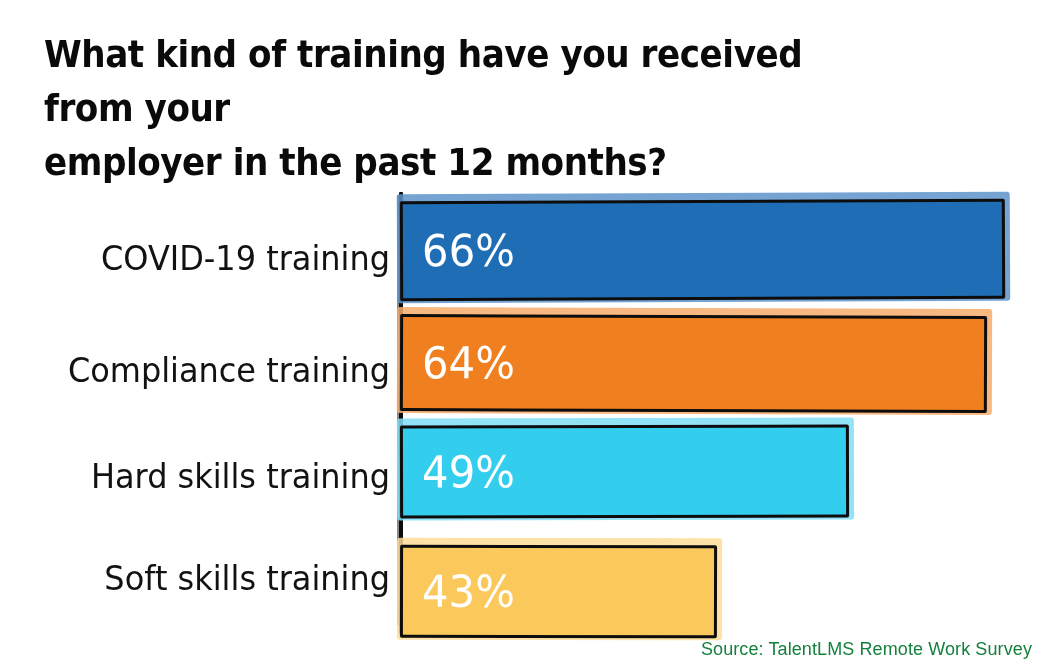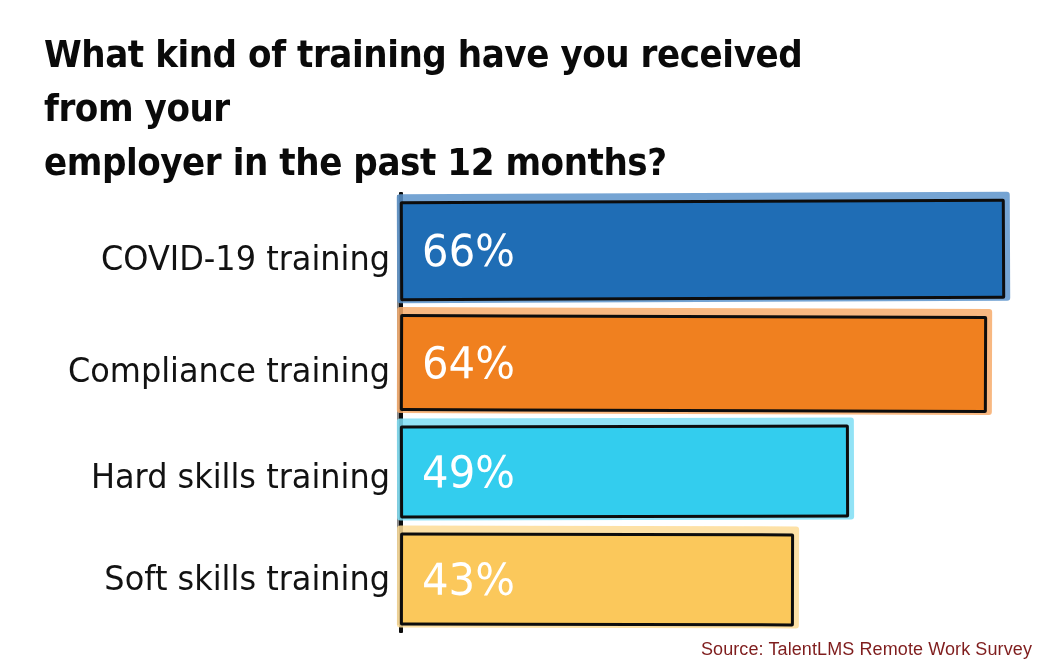--- a/index.html
+++ b/index.html
@@ -162,21 +162,21 @@
   </div>
 
   <div class="cat-label" style="top:456px;">Hard skills training</div>
   <div class="bar-wrap jitter-c" style="top:425px; height:93px; width:449px;">
     <div class="bar-halo" style="background: rgb(127, 222, 245);"></div>
     <div class="bar" style="background: rgb(51, 205, 238); border-color: rgb(13, 13, 13);"></div>
     <span class="bar-value" style="color: rgb(255, 255, 255);">49%</span>
   </div>
 
   <div class="cat-label" style="top:558px;">Soft skills training</div>
-  <div class="bar-wrap jitter-d" style="top:533px; height:93px; width:394px;">
+  <div class="bar-wrap jitter-d" style="top:545px; height:93px; width:317px;">
     <div class="bar-halo" style="background: rgb(253, 220, 150);"></div>
     <div class="bar" style="background: rgb(251, 200, 91); border-color: rgb(13, 13, 13);"></div>
     <span class="bar-value" style="color: rgb(255, 255, 255);">43%</span>
   </div>
 
 </div>
 
-<div id="source-note" style="color: #7f1d1d;">Source: TalentLMS Remote Work Survey</div>
+<div id="source-note" style="color: #15803d;">Source: TalentLMS Remote Work Survey</div>
 
 </body></html>

